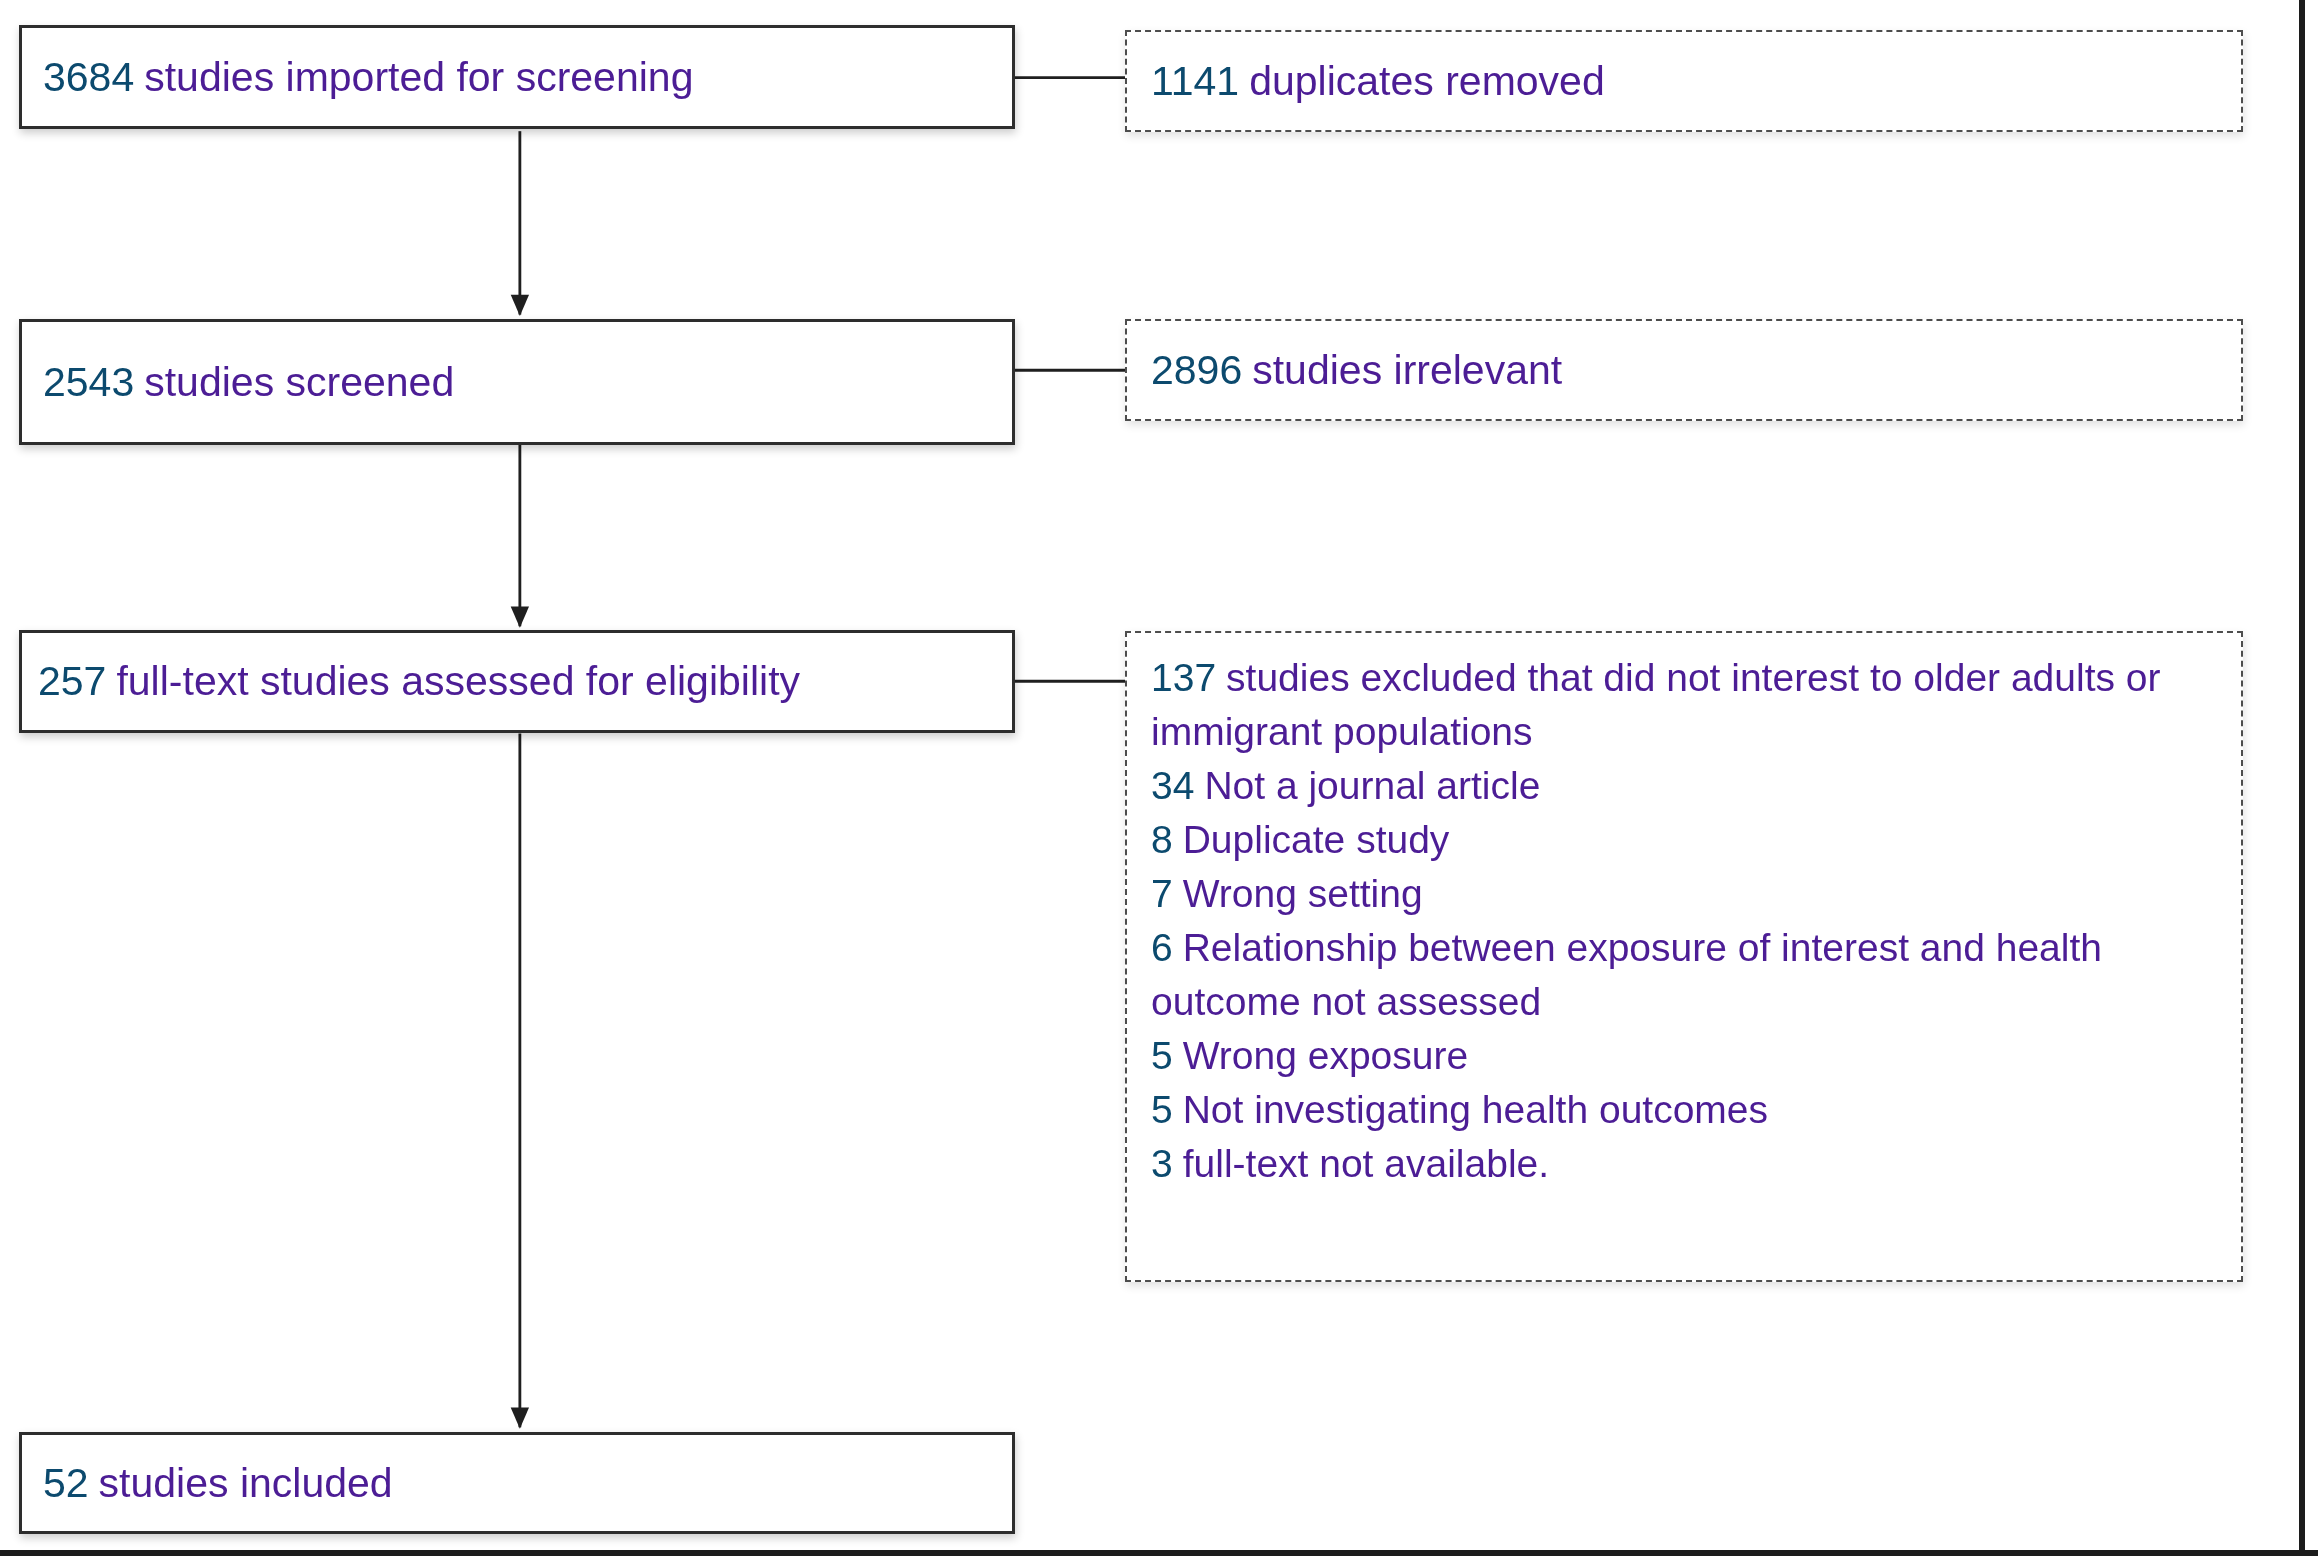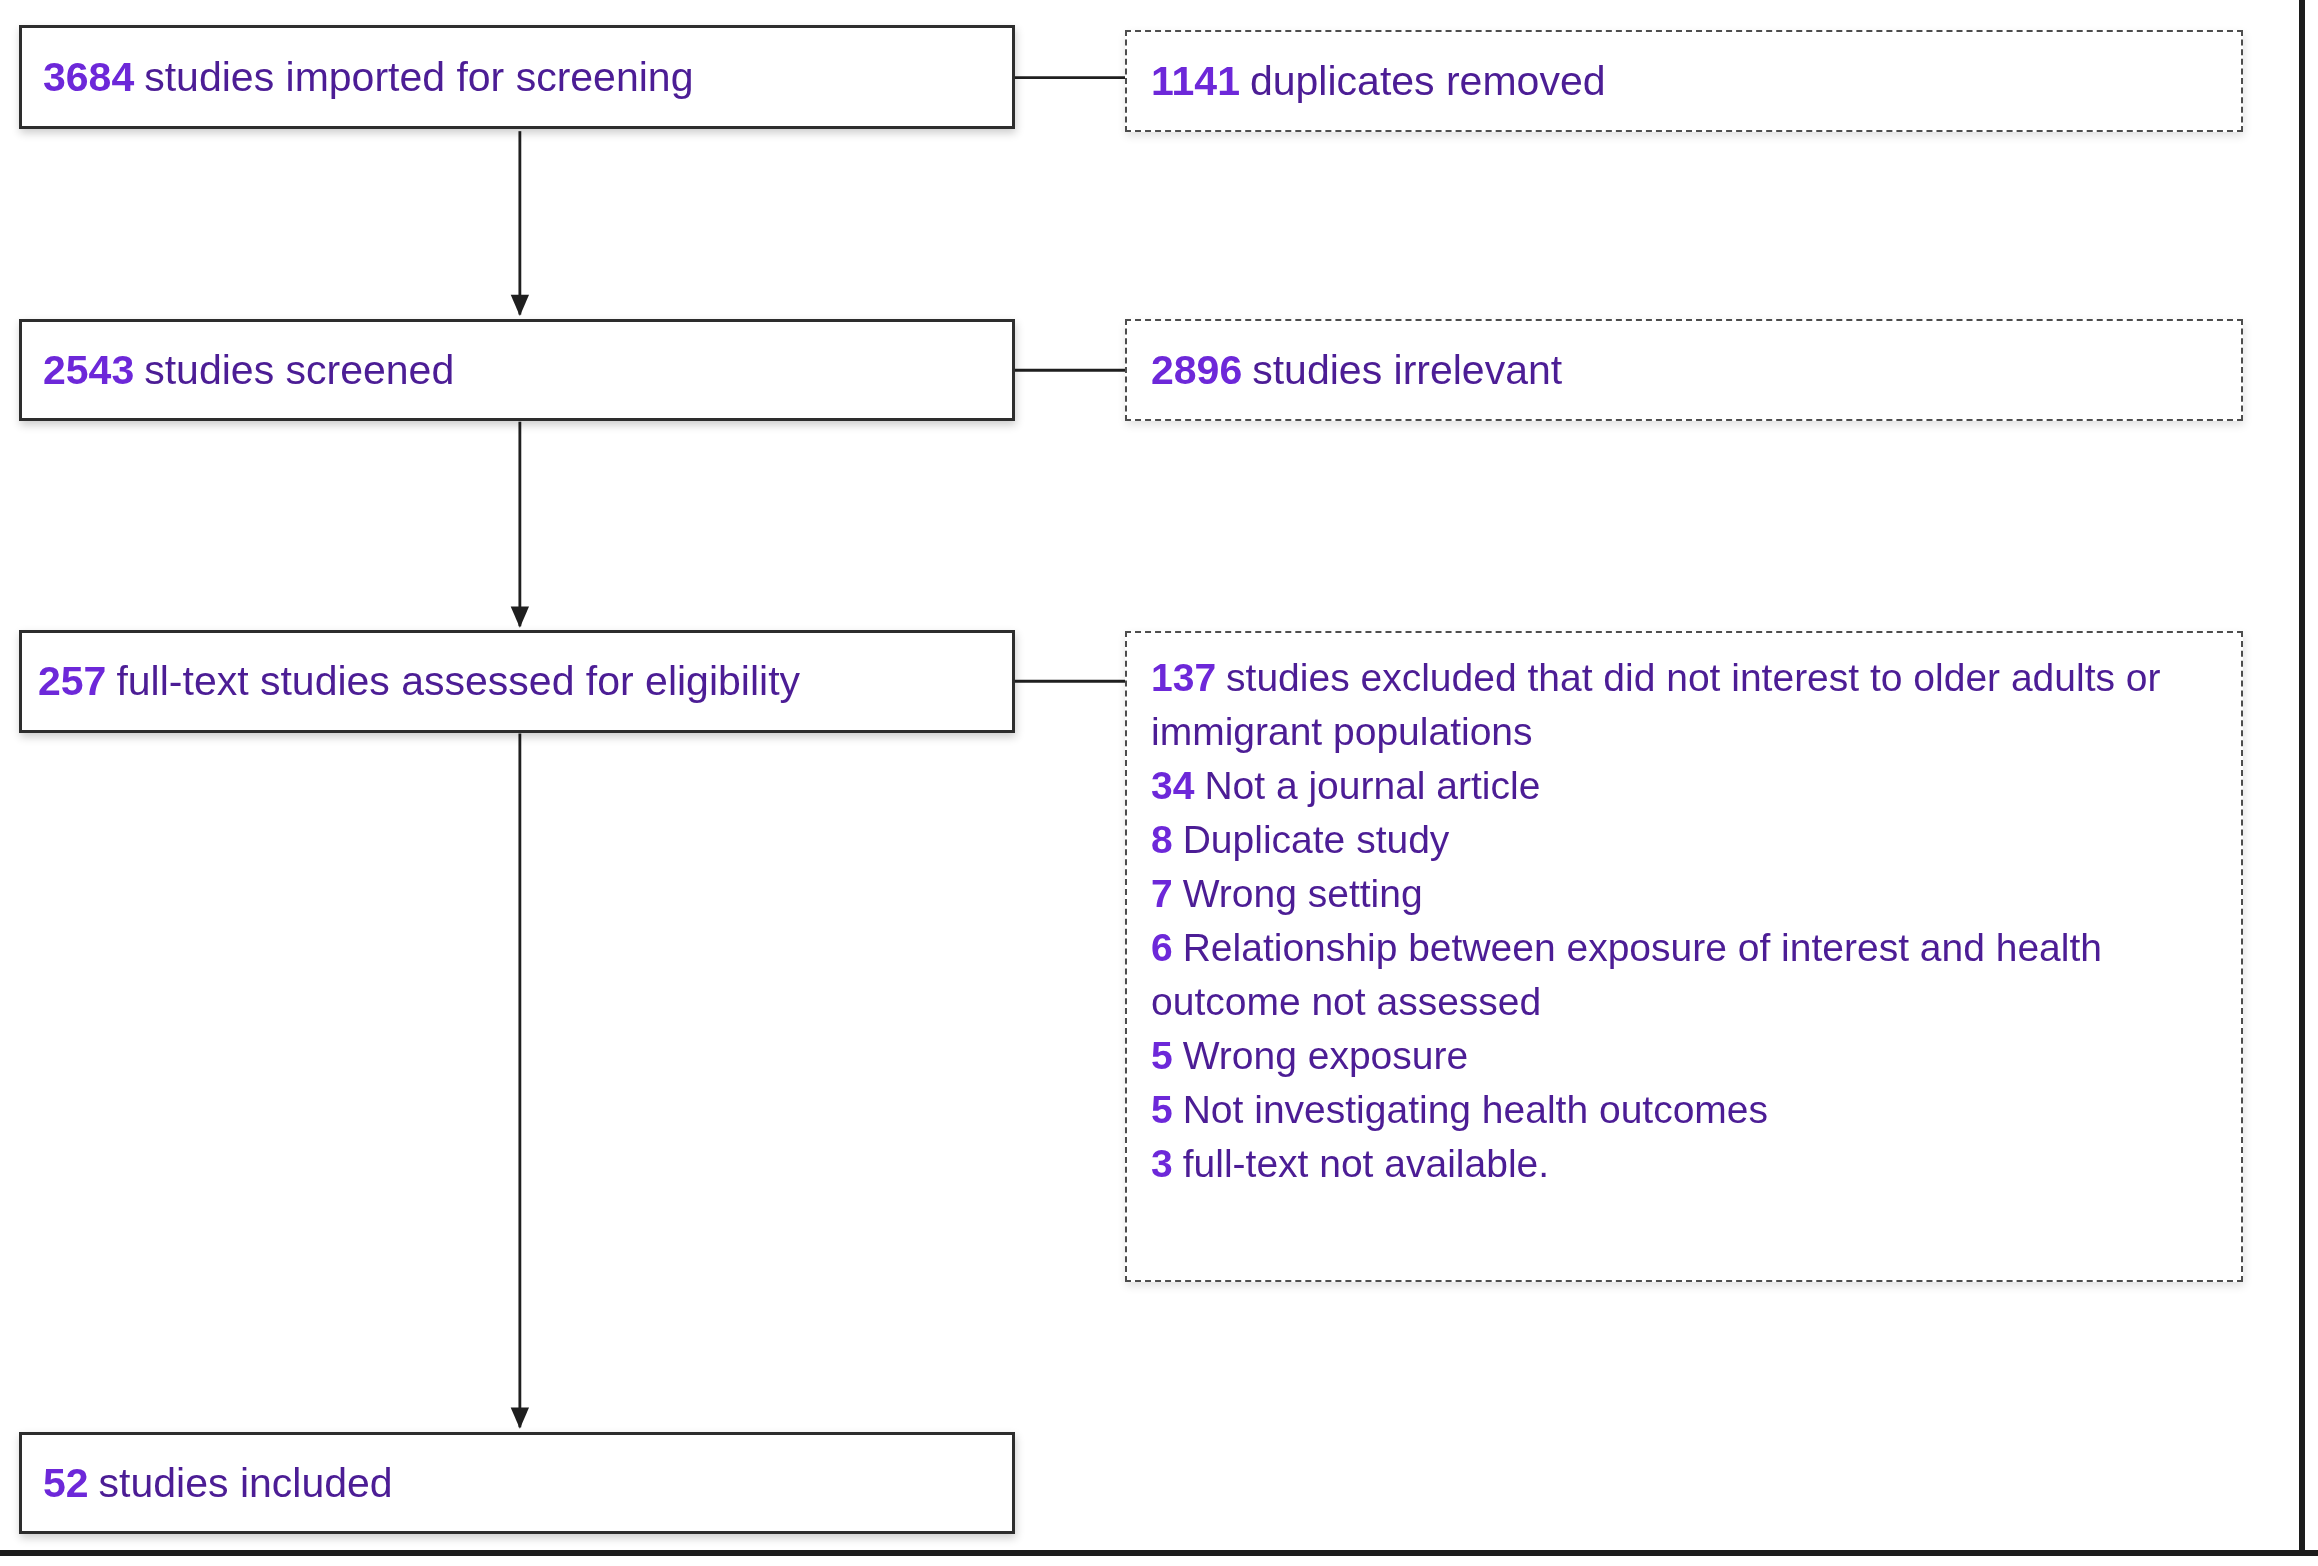--- a/index.html
+++ b/index.html
@@ -38,22 +38,22 @@
     background: #ffffff;
     font-size: 41px;
     box-shadow: 1.4px 3.5px 8.5px rgba(0,0,0,0.12);
   }
   .dotted-box.centered {
     display: flex;
     align-items: center;
     padding-left: 24px;
   }
   .num {
-    font-weight: bold;
-    color: #6d28d9;
+    font-weight: normal;
+    color: #0c4a6e;
     margin-right: 10px;
   }
   .lbl {
     color: #4c1d95;
   }
   #exclusion-detail {
     padding: 18.3px 28px 0 24px;
     font-size: 39px;
     line-height: 54px;
   }
@@ -102,21 +102,21 @@
     <line x1="1439" y1="525" x2="1652" y2="525" stroke="#1f1f1f" stroke-width="4" marker-end="url(#ah)"></line>
     <line x1="1439" y1="966" x2="1652" y2="966" stroke="#1f1f1f" stroke-width="4" marker-end="url(#ah)"></line>
   </svg>
 
   <div class="solid-box" style="top:25.4px;height:104px;">
     <span>
       <span class="num">3684</span><span class="lbl">studies imported for screening</span>
     </span>
   </div>
 
-  <div class="solid-box" style="top:319px;height:102px;">
+  <div class="solid-box" style="top:319px;height:126px;">
     <span>
       <span class="num">2543</span><span class="lbl">studies screened</span>
     </span>
   </div>
 
   <div class="solid-box" style="top:630px;height:103px;padding-left:16px;">
     <span>
       <span class="num">257</span><span class="lbl">full-text studies assessed for eligibility</span>
     </span>
   </div>

